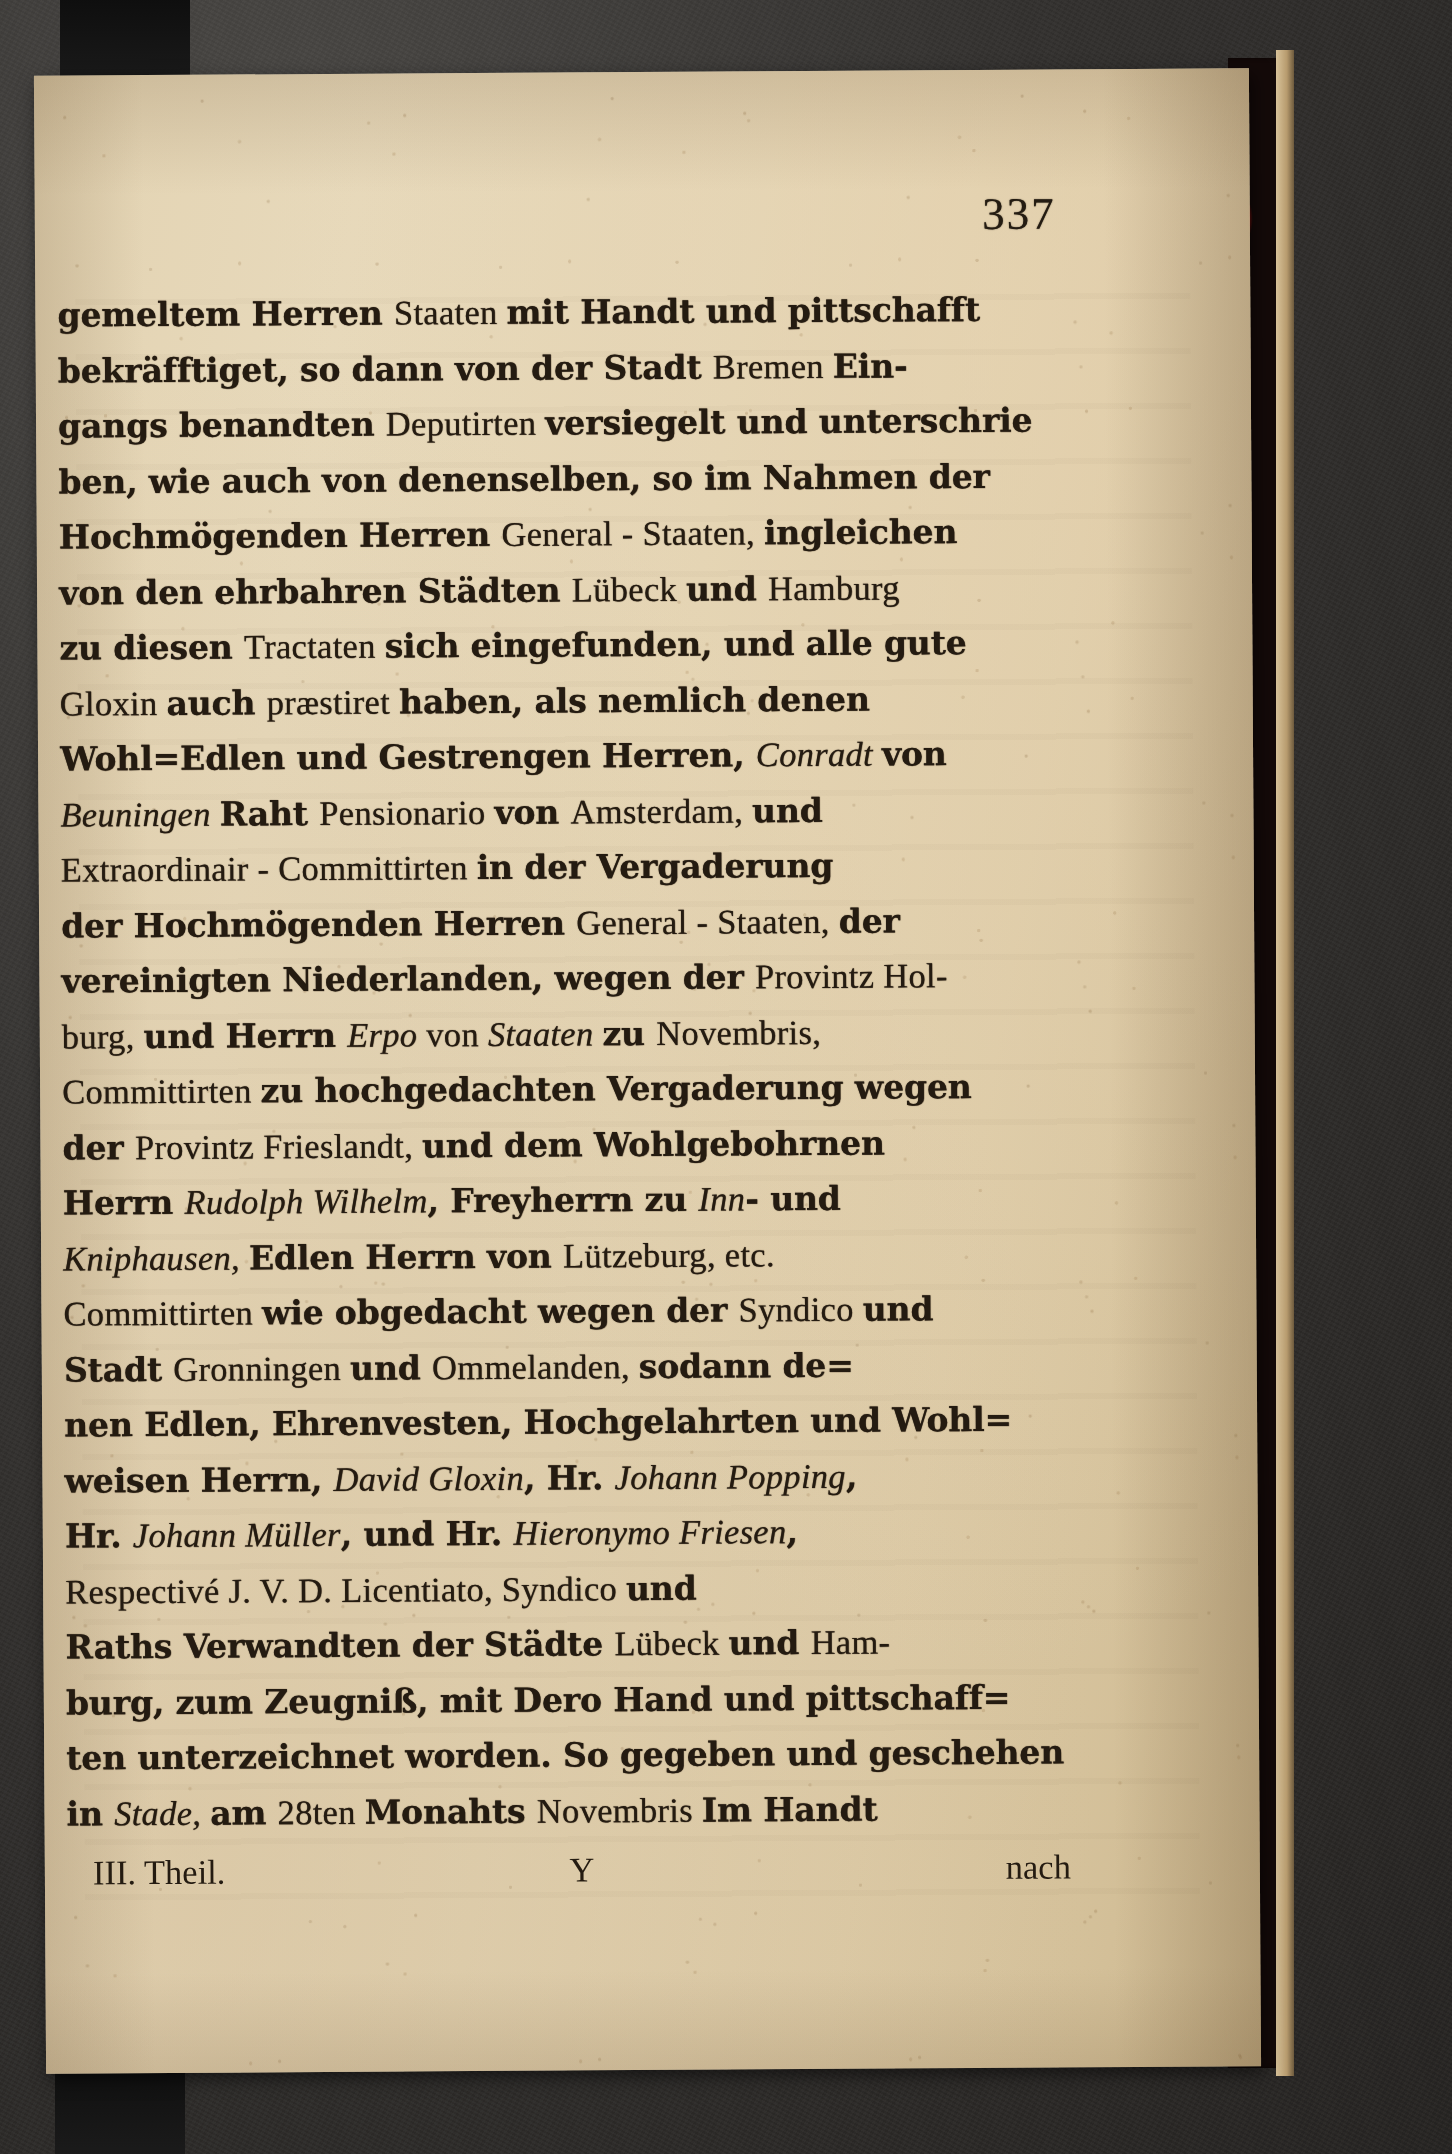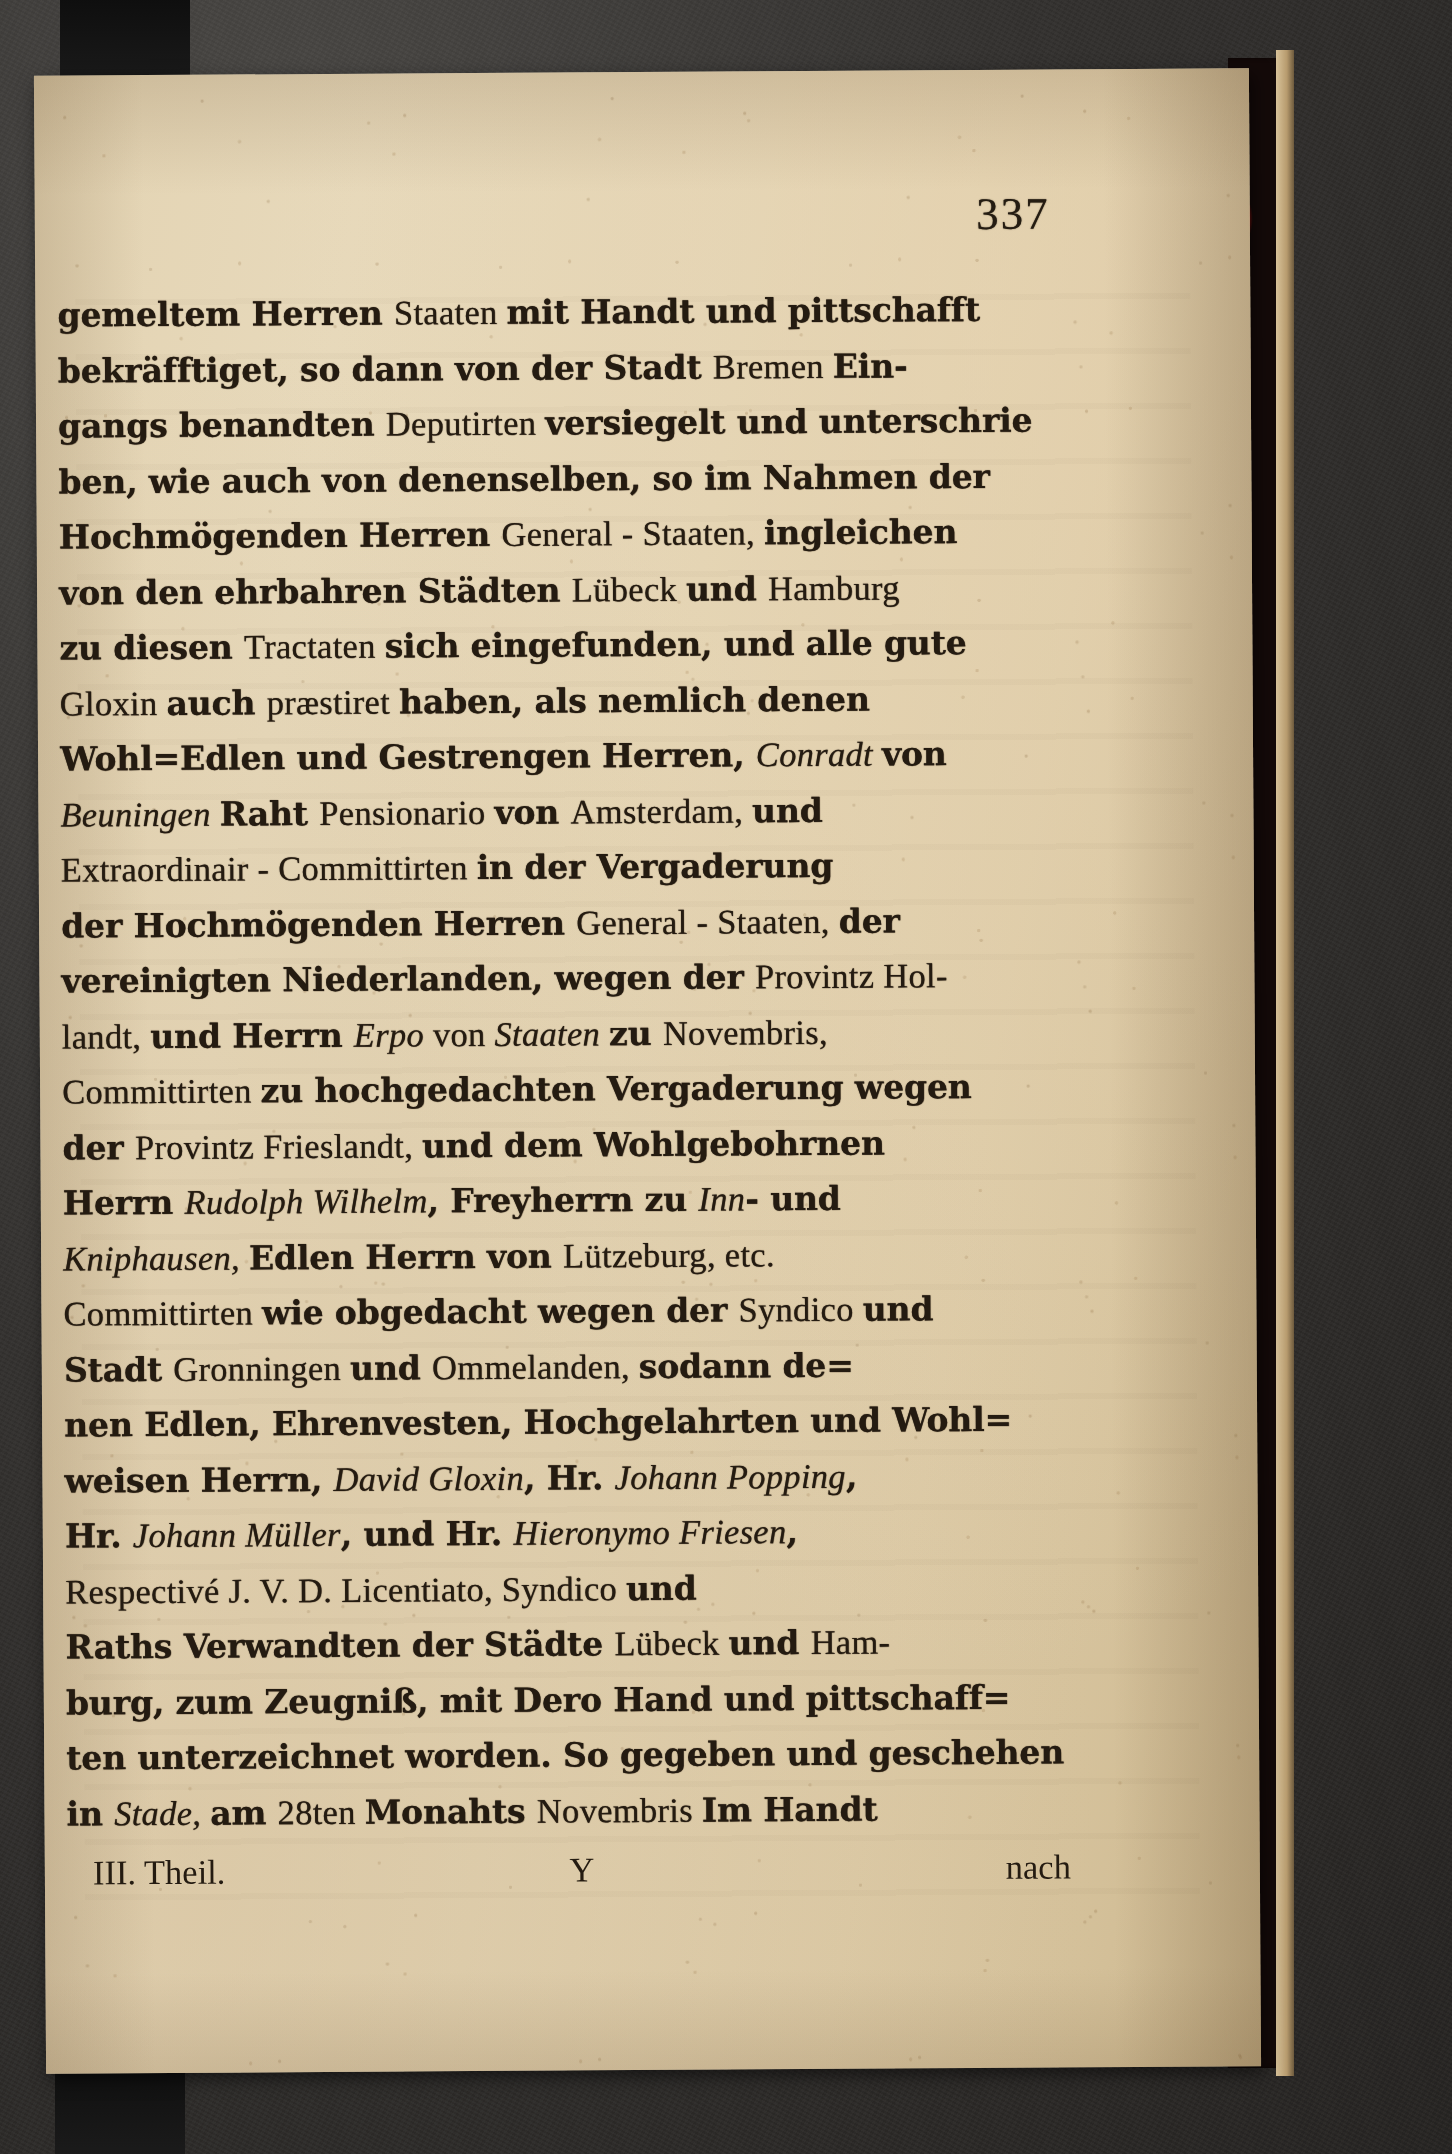--- a/index.html
+++ b/index.html
@@ -124,21 +124,21 @@
     position: absolute;
     top: 118px;
     left: 22px;
     width: 1010px;
     z-index: 3;
   }
 
   .folio {
     position: absolute;
     top: 0;
-    right: 17px;
+    right: 11px;
     font-family: "Liberation Serif", serif;
     font-size: 45px;
     letter-spacing: 2px;
     color: #241c12;
     text-shadow: 0 0 1.2px rgba(40,30,18,.85);
   }
 
   .lines {
     margin-top: 94px;
     list-style: none;
@@ -227,21 +227,21 @@
           <div class="line"><span class="fr">ben,  wie auch von denenselben,  so im </span><span class="fr">Nahmen der</span></div>
           <div class="line"><span class="fr">Hochmögenden Herren </span><span class="ro">General - Staaten, </span><span class="fr">ingleichen</span></div>
           <div class="line"><span class="fr">von den ehrbahren </span><span class="fr">Städten </span><span class="ro">Lübeck </span><span class="fr">und </span><span class="ro">Hamburg</span></div>
           <div class="line"><span class="fr">zu diesen </span><span class="ro">Tractaten </span><span class="fr">sich eingefunden,  und alle gute</span></div>
           <div class="line"><span class="ro">Gloxin </span><span class="fr">auch </span><span class="ro">præstiret </span><span class="fr">haben,   als nemlich denen</span></div>
           <div class="line"><span class="fr">Wohl=Edlen und Gestrengen Herren, </span><span class="it">Conradt </span><span class="fr">von</span></div>
           <div class="line"><span class="it">Beuningen </span><span class="fr">Raht </span><span class="ro">Pensionario </span><span class="fr">von </span><span class="ro">Amsterdam, </span><span class="fr">und</span></div>
           <div class="line"><span class="ro">Extraordinair - Committirten </span><span class="fr">in der </span><span class="fr">Vergaderung</span></div>
           <div class="line"><span class="fr">der Hochmögenden Herren </span><span class="ro">General - Staaten, </span><span class="fr">der</span></div>
           <div class="line"><span class="fr">vereinigten Niederlanden,  wegen der </span><span class="ro">Provintz Hol-</span></div>
-          <div class="line"><span class="ro">landt, </span><span class="fr">und Herrn </span><span class="it">Erpo </span><span class="ro">von </span><span class="it">Staaten </span><span class="fr">zu </span><span class="ro">Novembris,</span></div>
+          <div class="line"><span class="ro">burg, </span><span class="fr">und Herrn </span><span class="it">Erpo </span><span class="ro">von </span><span class="it">Staaten </span><span class="fr">zu </span><span class="ro">Novembris,</span></div>
           <div class="line"><span class="ro">Committirten </span><span class="fr">zu hochgedachten </span><span class="fr">Vergaderung wegen</span></div>
           <div class="line"><span class="fr">der </span><span class="ro">Provintz Frieslandt, </span><span class="fr">und dem Wohlgebohrnen</span></div>
           <div class="line"><span class="fr">Herrn </span><span class="it">Rudolph Wilhelm</span><span class="fr">,  Freyherrn zu </span><span class="it">Inn</span><span class="fr">- und</span></div>
           <div class="line"><span class="it">Kniphausen, </span><span class="fr">  Edlen Herrn von </span><span class="ro">Lützeburg, </span><span class="ro">etc.</span></div>
           <div class="line"><span class="ro">Committirten </span><span class="fr">wie obgedacht wegen der </span><span class="ro">Syndico </span><span class="fr">und</span></div>
           <div class="line"><span class="fr">Stadt </span><span class="ro">Gronningen </span><span class="fr">und </span><span class="ro">Ommelanden, </span><span class="fr">sodann de=</span></div>
           <div class="line"><span class="fr">nen Edlen,  Ehrenvesten,  Hochgelahrten und Wohl=</span></div>
           <div class="line"><span class="fr">weisen Herrn, </span><span class="it">David Gloxin</span><span class="fr">, </span><span class="fr">Hr. </span><span class="it">Johann Popping</span><span class="fr">,</span></div>
           <div class="line"><span class="fr">Hr. </span><span class="it">Johann Müller</span><span class="fr">,  und </span><span class="fr">Hr. </span><span class="it">Hieronymo Friesen</span><span class="fr">,</span></div>
           <div class="line"><span class="ro">Respectivé J. V. D. Licentiato,  Syndico </span><span class="fr">und</span></div>

